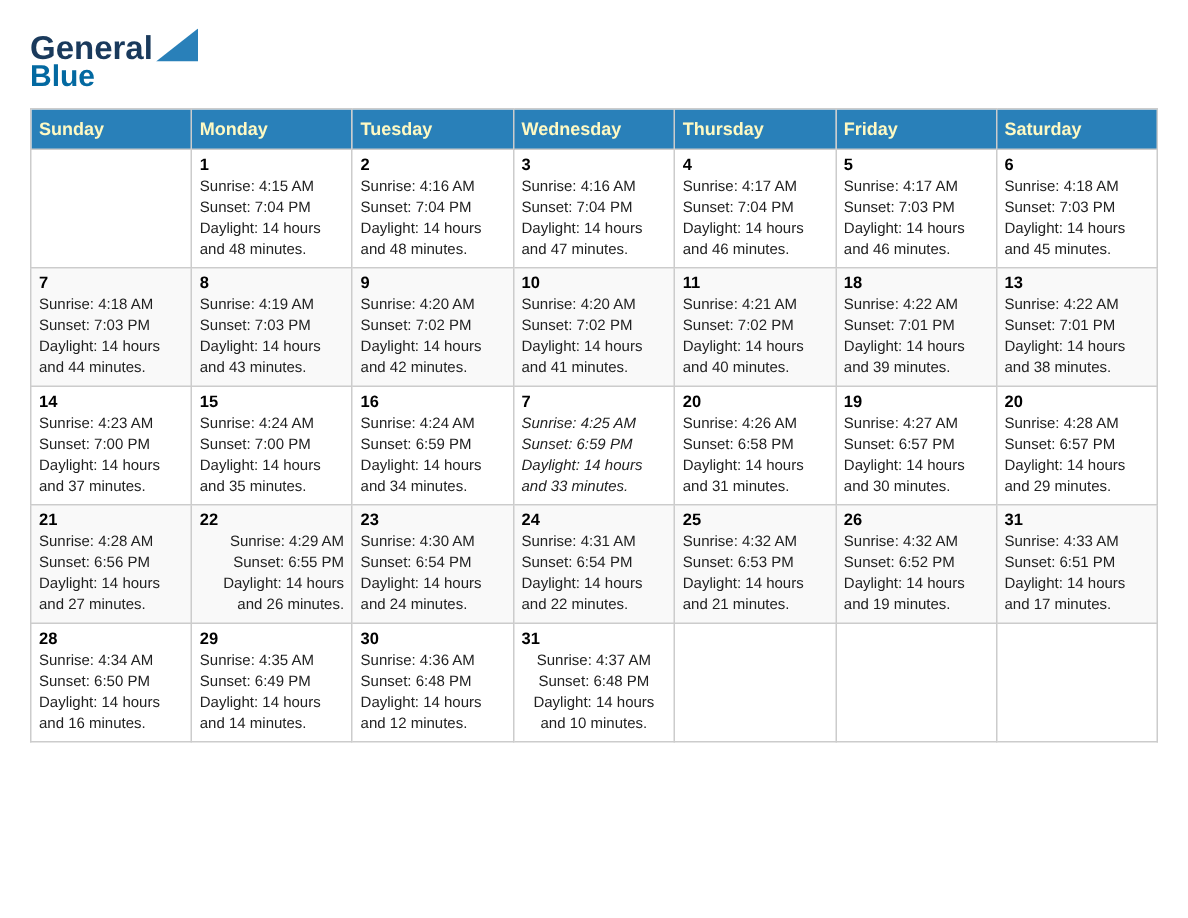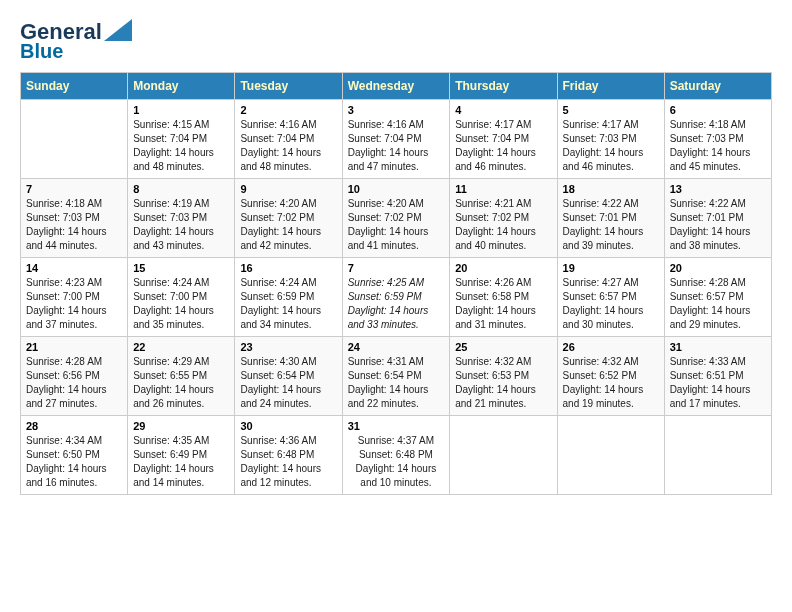--- a/index.html
+++ b/index.html
@@ -264,21 +264,21 @@
       <tr>
         <td>
           <span class="day-num">21</span>
           <div class="cell-text" style="white-space: pre-line;">Sunrise: 4:28 AM
 Sunset: 6:56 PM
 Daylight: 14 hours
 and 27 minutes.</div>
         </td>
         <td>
           <span class="day-num">22</span>
-          <div class="cell-text" style="white-space: pre-line;">Sunrise: 4:29 AM
+          <div class="cell-text" style="white-space: pre-line; text-align: right;">Sunrise: 4:29 AM
 Sunset: 6:55 PM
 Daylight: 14 hours
 and 26 minutes.</div>
         </td>
         <td>
           <span class="day-num">23</span>
           <div class="cell-text" style="white-space: pre-line;">Sunrise: 4:30 AM
 Sunset: 6:54 PM
 Daylight: 14 hours
 and 24 minutes.</div>

